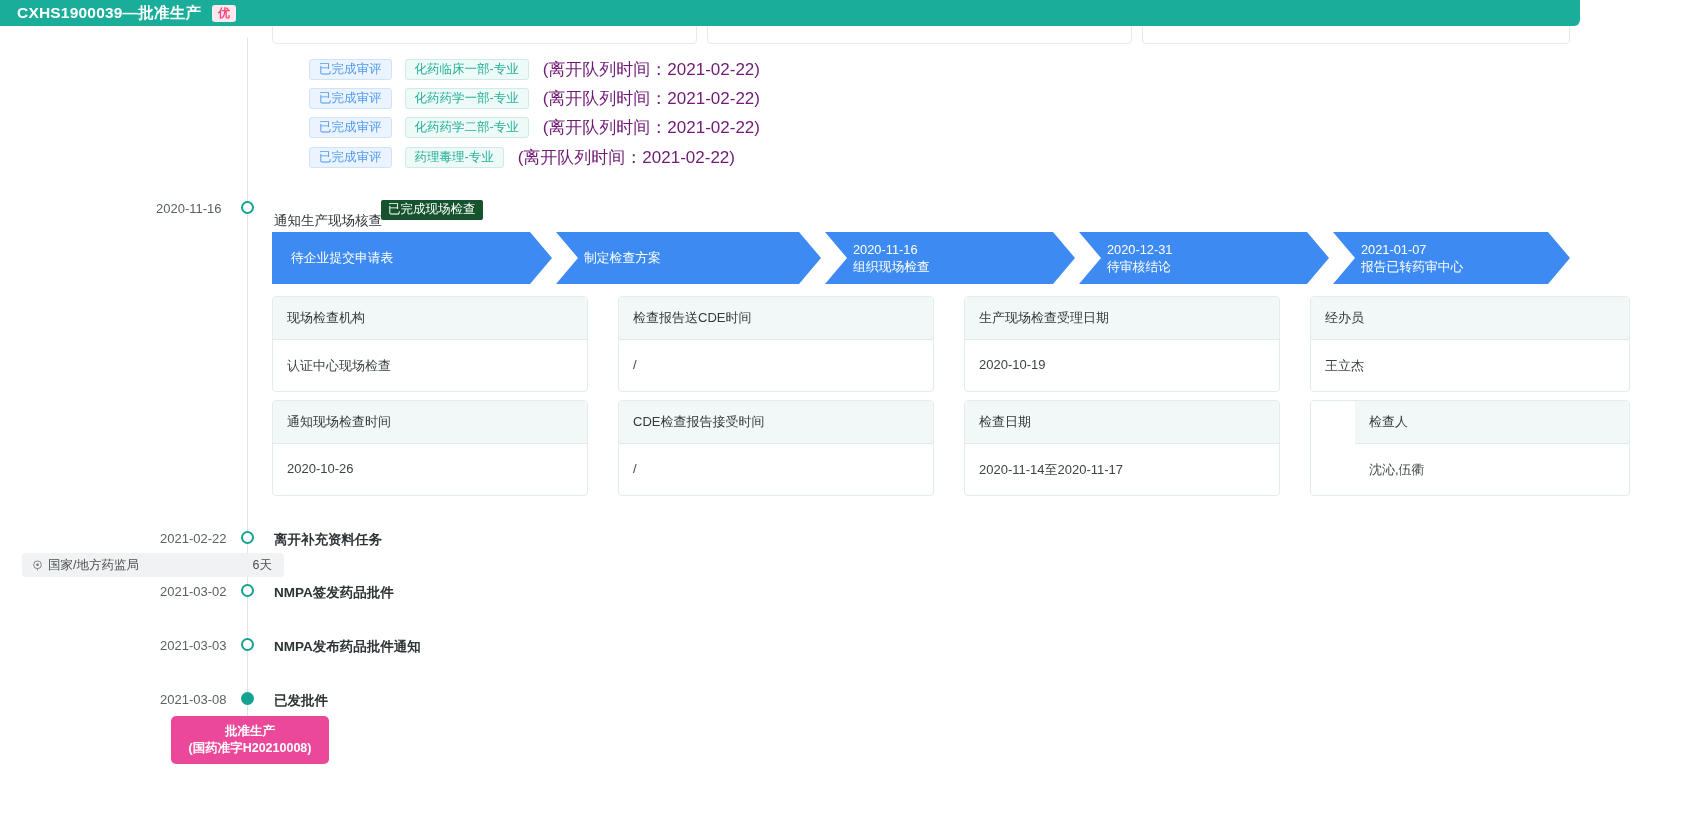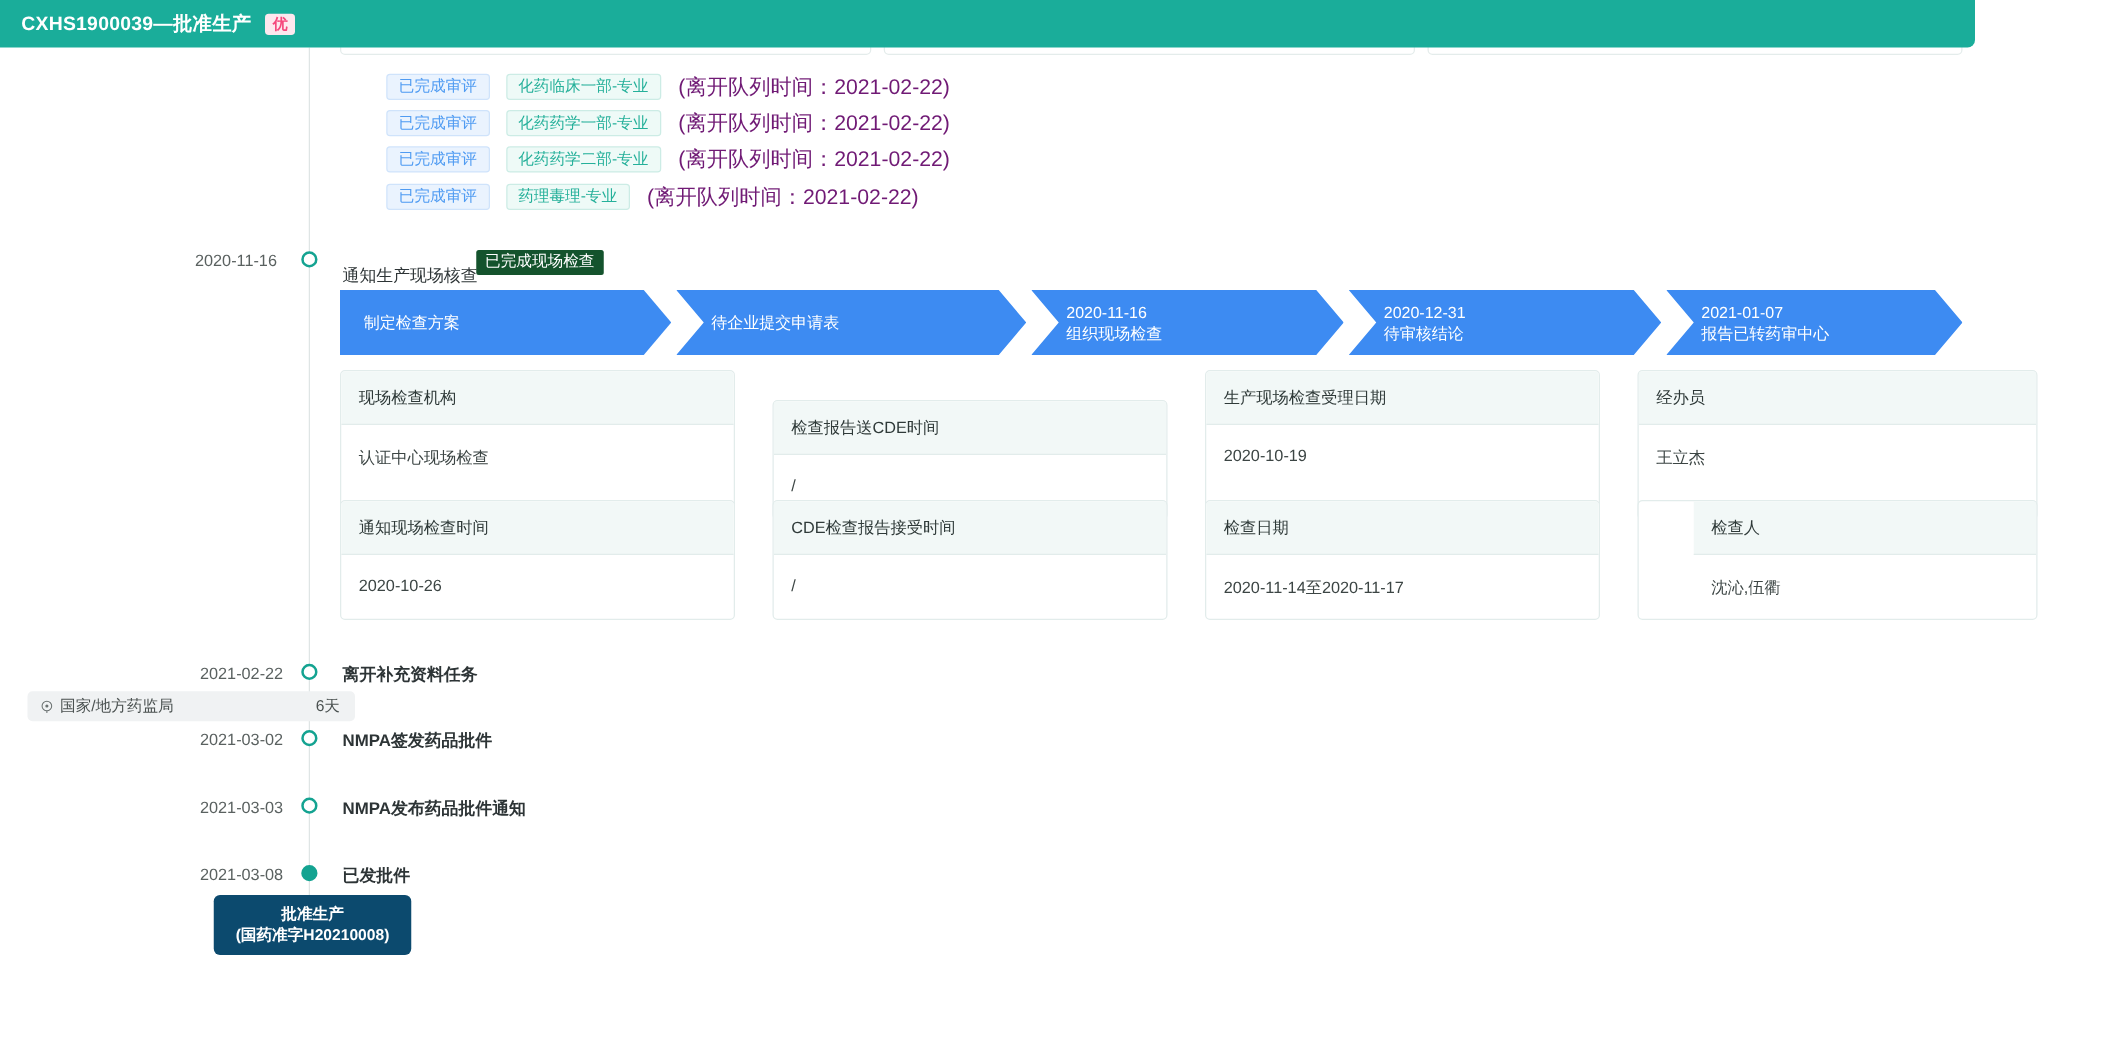--- a/index.html
+++ b/index.html
@@ -8,21 +8,21 @@
     margin: 0; padding: 0;
     width: 1700px; height: 840px;
     background: #ffffff;
     font-family: "Liberation Sans", "DejaVu Sans", sans-serif;
     overflow: hidden;
   }
   .page { position: relative; width: 1700px; height: 840px; background: #fff; }
 
   
   .topbar {
-    position: absolute; left: 0; top: 0; width: 1580px; height: 38px;
+    position: absolute; left: 0; top: 0; width: 1580px; height: 26px;
     background: #1aad9a;
     border-bottom-right-radius: 6px;
     display: flex; align-items: center;
     padding-left: 17px;
     z-index: 30;
   }
   .topbar-title {
     color: #fff; font-size: 15.5px; font-weight: bold; letter-spacing: .2px;
   }
   .topbar-badge {
@@ -157,21 +157,21 @@
     padding: 0 12px 0 10px;
     font-size: 12.5px; color: #4a5150;
   }
   .authority-left { display: flex; align-items: center; gap: 5px; }
   .pin { display: inline-block; width: 11px; height: 11px; }
 
   
   .result-chip {
     position: absolute; left: 171px; top: 716px;
     width: 158px; height: 48px;
-    background: #0c4a6e; color: #fff;
+    background: #ec4899; color: #fff;
     border-radius: 5px;
     display: flex; flex-direction: column; align-items: center; justify-content: center;
     font-size: 12.5px; line-height: 1.4; font-weight: bold;
     text-align: center;
   }
 </style>
 </head>
 <body>
 
 <div class="page">
@@ -210,46 +210,46 @@
   </div>
 
   <div class="node" style="top:200px; left:0; width:1570px;">
     <span class="node-date" style="left:156px; right:auto; top:1px;">2020-11-16</span>
     <span class="dot-ring" style="top:1px;"></span>
     <span class="node-label normal" style="top:12px;">通知生产现场核查</span>
     <span class="badge-blue" style="position:absolute; left:371px; top:0px;">已完成现场检查</span>
   </div>
 
   <div class="steps">
+    <div class="step single-line" style="flex:0 0 280px;">
+      <span class="step-name">待企业提交申请表</span>
+    </div>
     <div class="step single-line" style="flex:0 0 265px;">
       <span class="step-name">制定检查方案</span>
-    </div>
-    <div class="step single-line" style="flex:0 0 280px;">
-      <span class="step-name">待企业提交申请表</span>
     </div>
     <div class="step" style="flex:0 0 250px;">
       <span class="step-date">2020-11-16</span>
       <span class="step-name">组织现场检查</span>
     </div>
     <div class="step" style="flex:0 0 250px;">
       <span class="step-date">2020-12-31</span>
       <span class="step-name">待审核结论</span>
     </div>
     <div class="step" style="flex:1 1 auto;">
       <span class="step-date">2021-01-07</span>
       <span class="step-name">报告已转药审中心</span>
     </div>
   </div>
 
   <div class="cards-row" style="top:296px;">
     <div class="card" style="width:316px;">
       <div class="card-head">现场检查机构</div>
       <div class="card-body">认证中心现场检查</div>
     </div>
-    <div class="card" style="width:316px;margin-top:24px;">
+    <div class="card" style="width:316px;">
       <div class="card-head">检查报告送CDE时间</div>
       <div class="card-body">/</div>
     </div>
     <div class="card" style="width:316px;">
       <div class="card-head">生产现场检查受理日期</div>
       <div class="card-body">2020-10-19</div>
     </div>
     <div class="card" style="width:320px;">
       <div class="card-head">经办员</div>
       <div class="card-body">王立杰</div>

